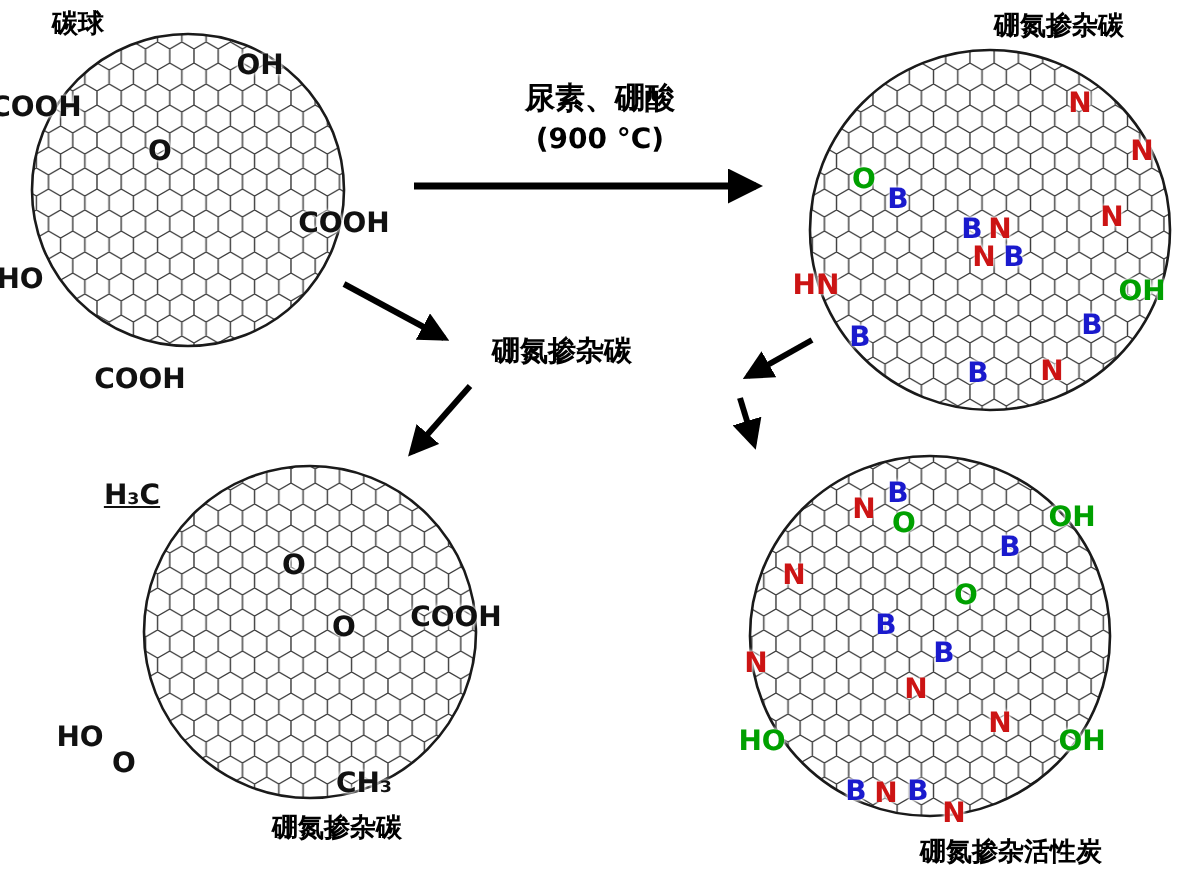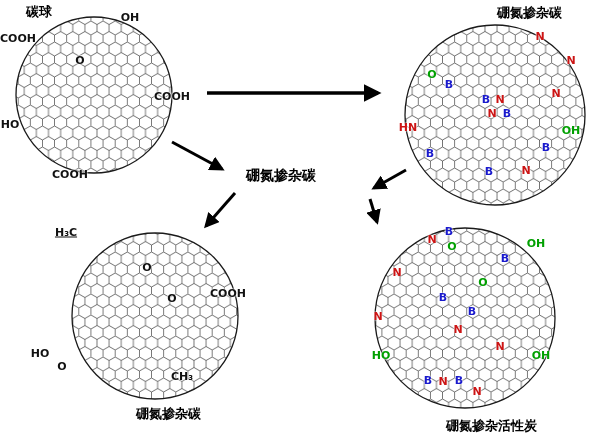--- a/index.html
+++ b/index.html
@@ -7,29 +7,30 @@
   body {
     position:relative; background:#ffffff; overflow:hidden;
     font-family:"DejaVu Sans","Liberation Sans",sans-serif; color:#000;
   }
   .layer { position:absolute; inset:0; pointer-events:none; }
   svg.base { position:absolute; left:0; top:0; }
   .title { position:absolute; font-weight:bold; font-size:13px; white-space:nowrap;margin-left:18px; }
   .t-carbon-sphere { left:8px; top:3px; }
   .t-bn-carbon { left:479px; top:4px; }
   .t-sac { left:118px; top:405px; }
-  .t-bn-ac { left:428px; top:417px; }
+  .t-bn-ac { left:442px; top:417px; }
   .reagent { position:absolute; left:225px; top:40px; width:150px; text-align:center; font-weight:bold; }
   .reagent .l1 { font-size:15px; }
   .reagent .l2 { font-size:14px; margin-top:3px; }
   .activation { position:absolute; left:246px; top:167px; font-weight:bold; font-size:14px; white-space:nowrap; }
   .atom {
     position:absolute; transform:translate(-50%,-50%);
-    font-weight:bold; font-size:11px; line-height:1; white-space:nowrap;
+    font-weight:bold; font-size:14px; line-height:1; white-space:nowrap;
     text-shadow:0 0 2px #fff, 0 0 2px #fff;
+    margin-top:16px;
   }
 </style>
 </head>
 <body>
 
 <svg class="base" width="600" height="440" viewBox="0 0 600 440" xmlns="http://www.w3.org/2000/svg">
   <defs>
     <pattern id="hexpat" width="12.124" height="21" patternUnits="userSpaceOnUse">
       <path d="M6.062 0 L12.124 3.5 L12.124 10.5 L6.062 14 L0 10.5 L0 3.5 Z M6.062 14 L6.062 21" fill="none" stroke="#3a3a3a" stroke-width="0.7"></path>
     </pattern>
@@ -104,15 +105,17 @@
     <span class="atom" style="left: 459px; top: 380px; color: rgb(26, 26, 205);">B</span>
     <span class="atom" style="left: 477px; top: 391px; color: rgb(204, 20, 20);">N</span>
   </div>
 
 <div class="title t-carbon-sphere">碳球</div>
 <div class="title t-bn-carbon">硼氮掺杂碳</div>
 <div class="title t-sac">硼氮掺杂碳</div>
 <div class="title t-bn-ac">硼氮掺杂活性炭</div>
 
 <div class="reagent">
+  <div class="l1">尿素、硼酸</div>
+  <div class="l2">(900 °C)</div>
 </div>
 
 <div class="activation">硼氮掺杂碳</div>
 
 </body></html>

